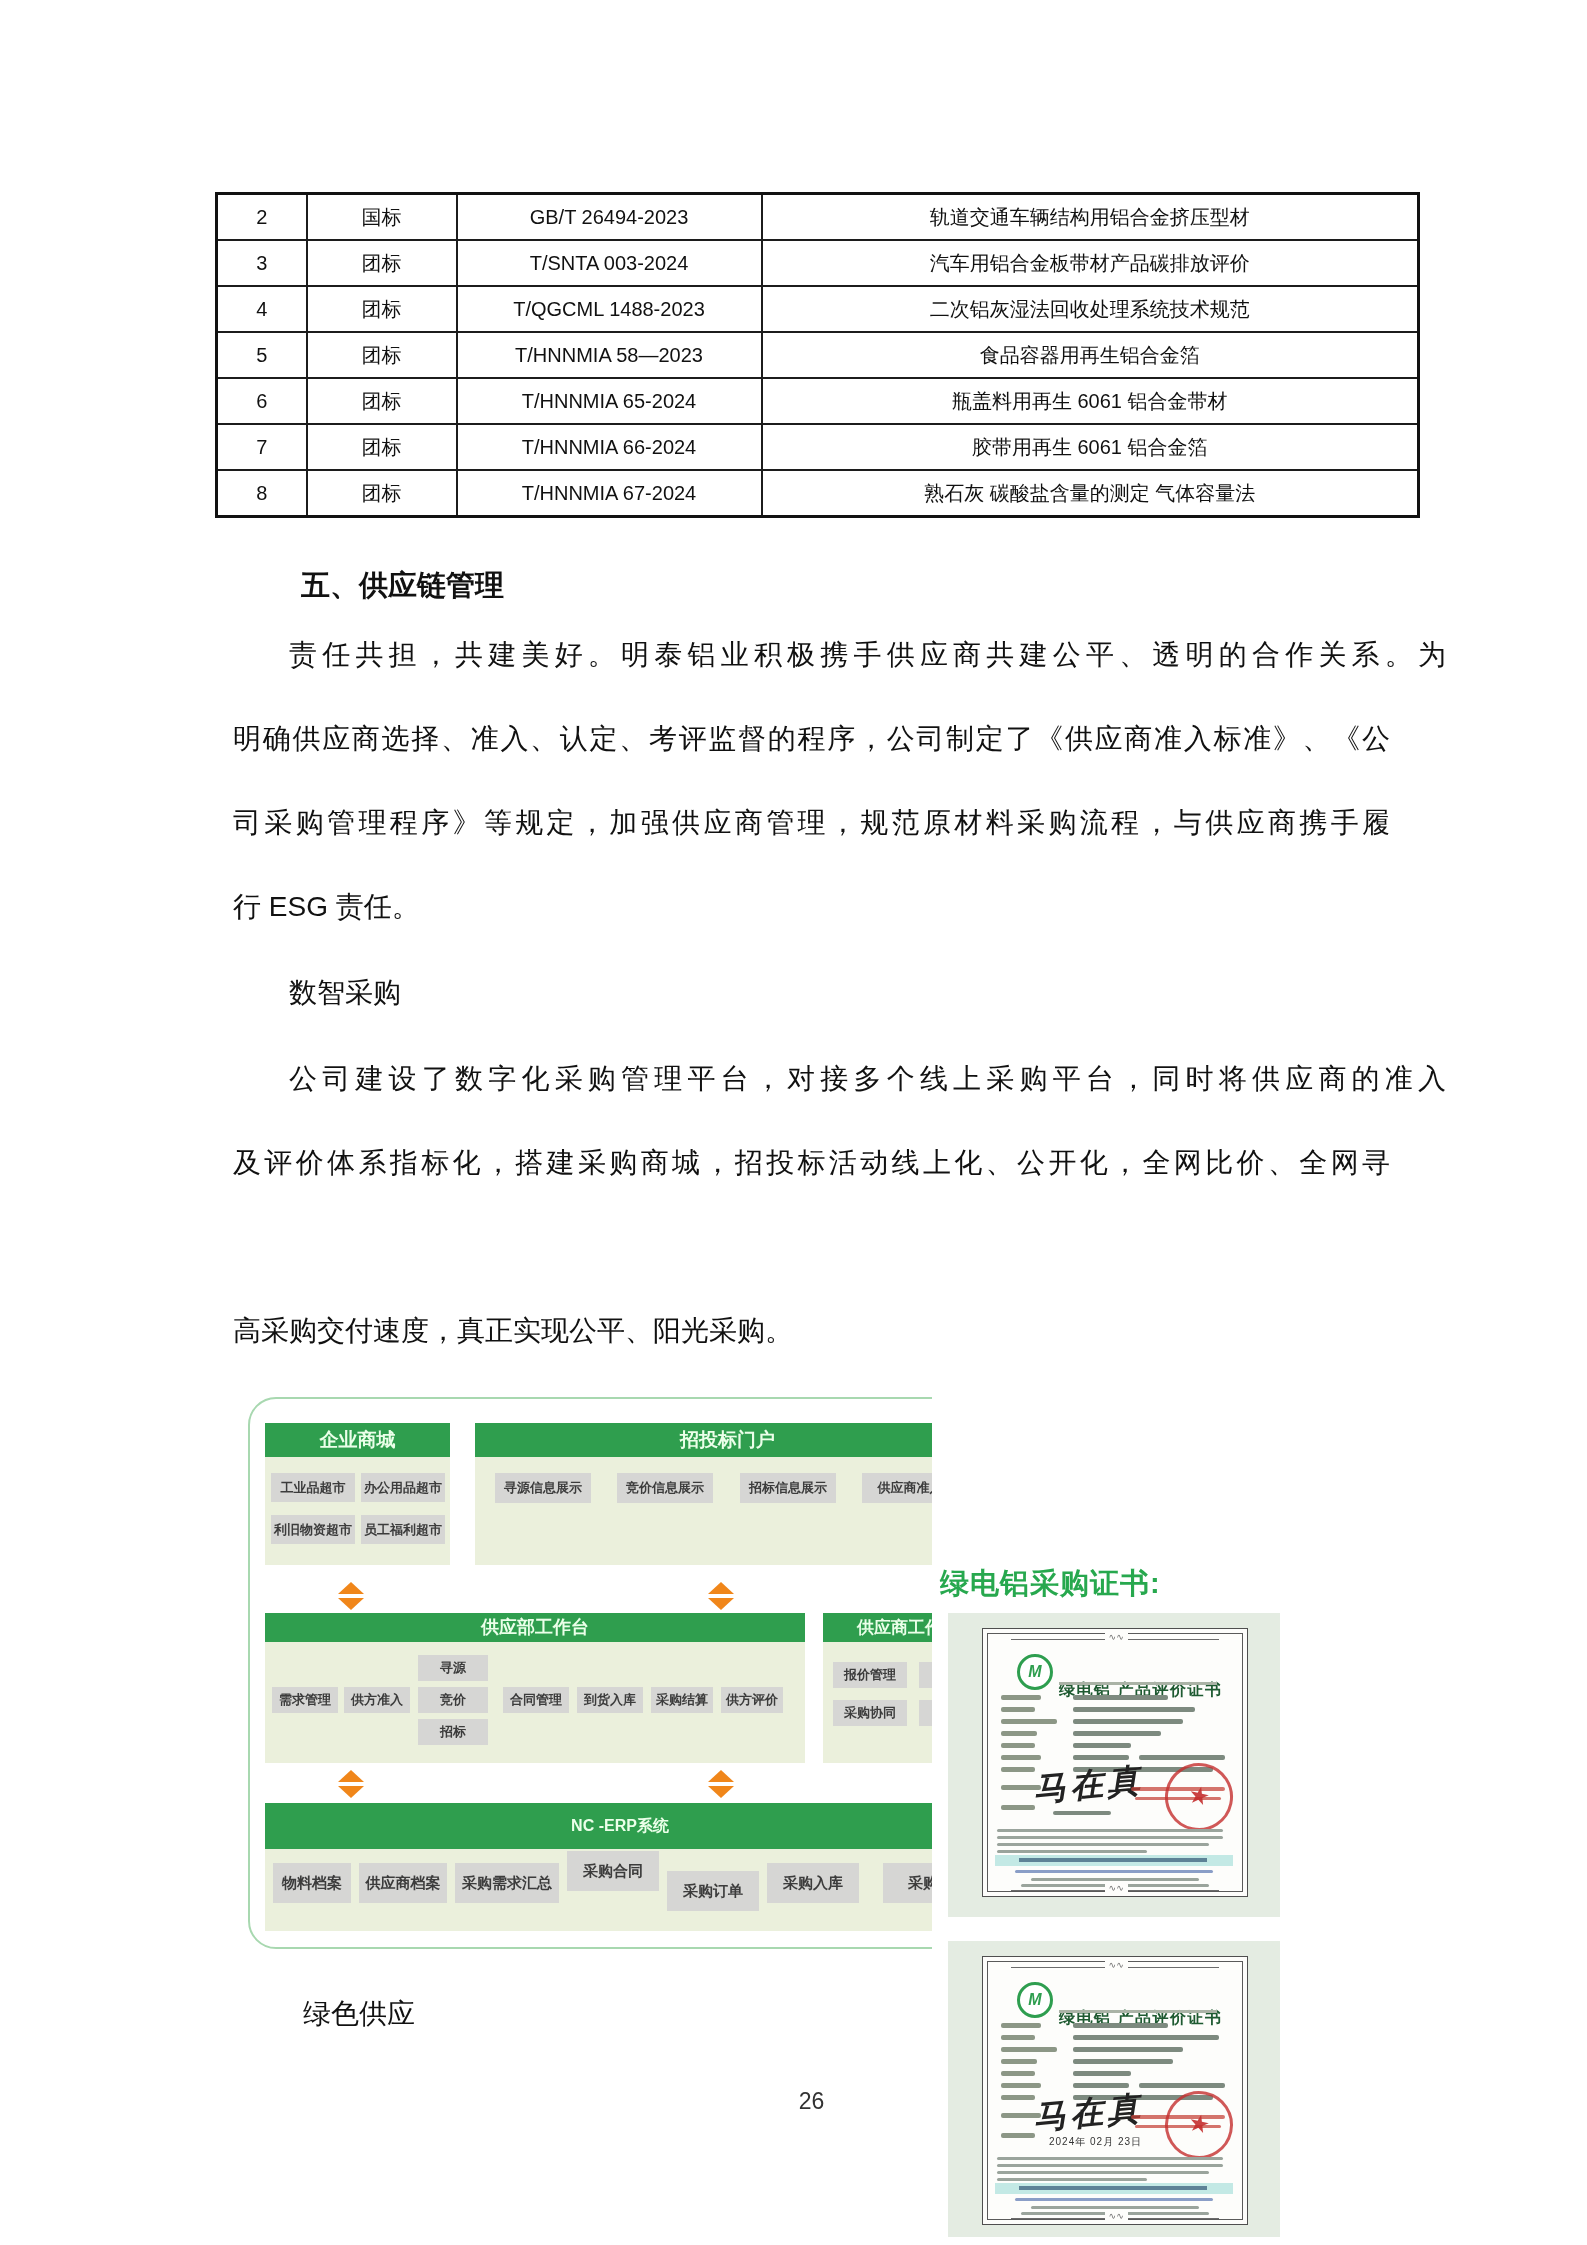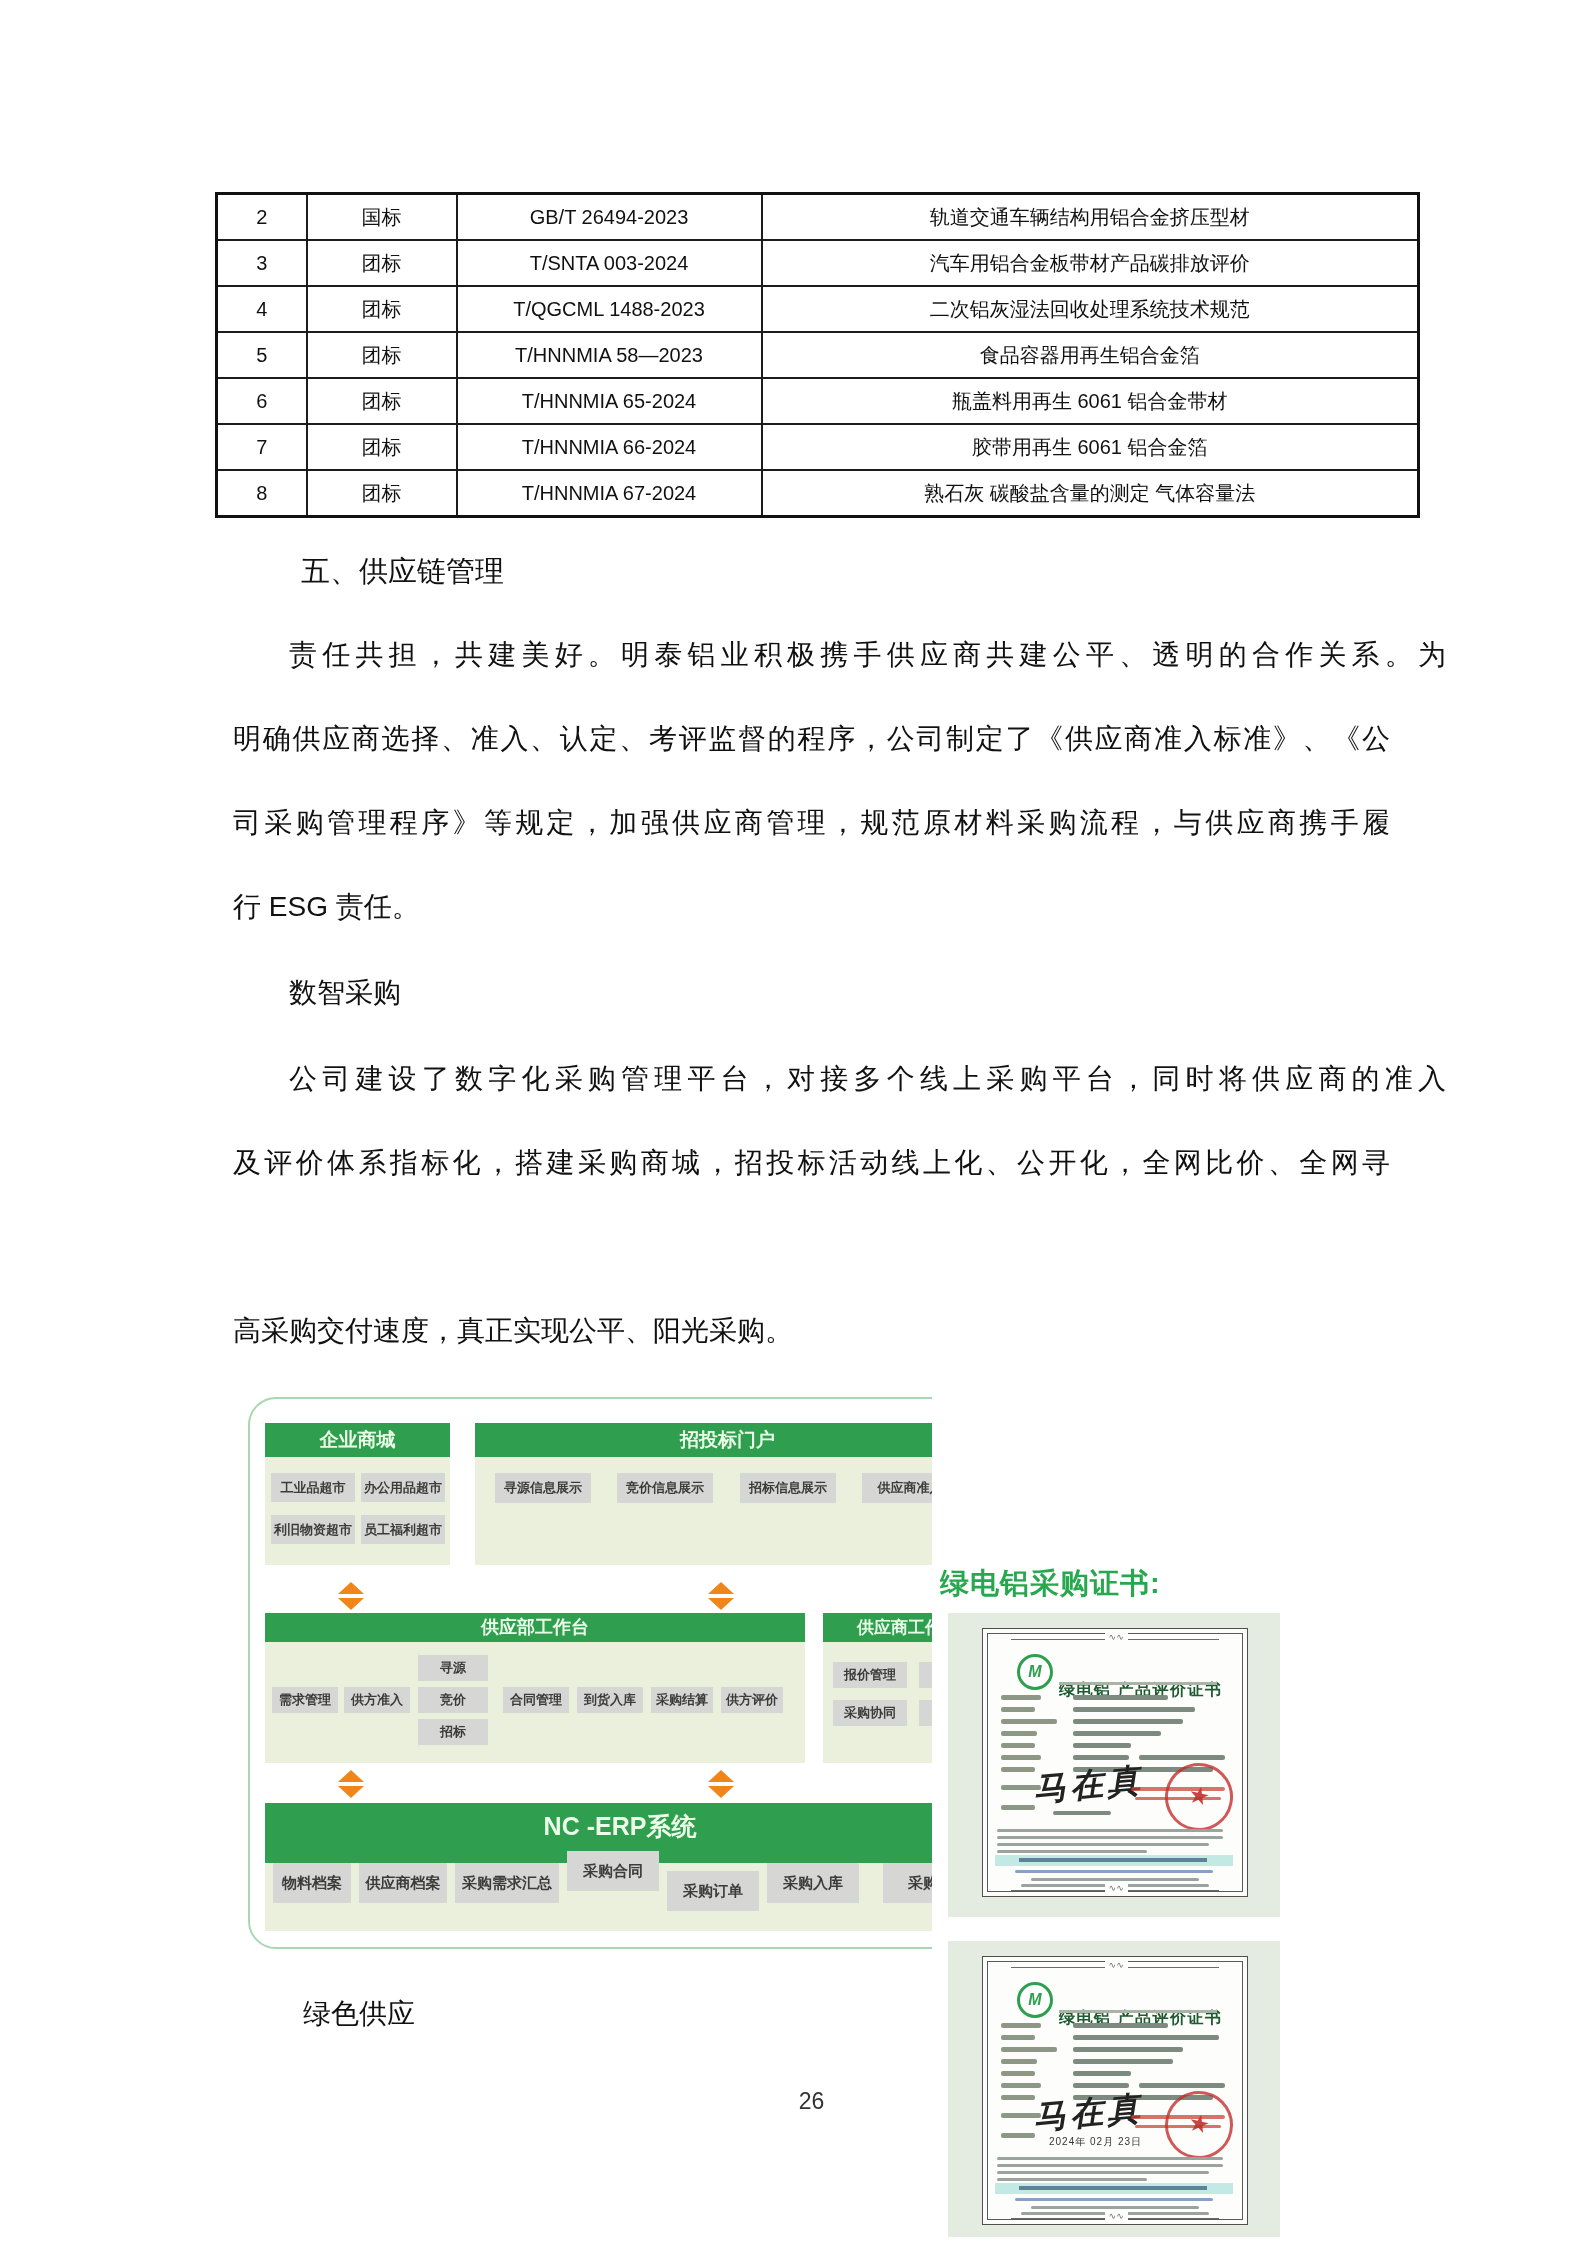--- a/index.html
+++ b/index.html
@@ -17,21 +17,21 @@
   #stdTable td{
     border:2px solid #1c1c1c;height:44px;text-align:center;vertical-align:middle;
     padding:0 4px;overflow:hidden;white-space:nowrap;
   }
   #stdTable{border:3px solid #111;}
   #stdTable col.c-no{width:90px}
   #stdTable col.c-type{width:150px}
   #stdTable col.c-code{width:305px}
   
   .h1{
-    position:absolute;left:301px;top:552px;font-size:29px;font-weight:normal;color:#111;
+    position:absolute;left:301px;top:566px;font-size:29px;font-weight:bold;color:#111;
   }
   .bline{
     position:absolute;left:233px;width:1157px;height:42px;line-height:42px;
     font-size:28px;color:#111;white-space:nowrap;
   }
   .bline.j{white-space:normal;text-align:justify;text-align-last:justify;}
   .ind{padding-left:56px;}
   .bold{font-weight:normal;}
   
   #diagWrap{
@@ -218,21 +218,21 @@
       <div class="mini" style="left:10px;top:49px;width:74px;height:26px;line-height:26px;font-size:13px">报价管理</div>
       <div class="mini" style="left:10px;top:87px;width:74px;height:26px;line-height:26px;font-size:13px">采购协同</div>
       <div class="mini" style="left:96px;top:49px;width:66px;height:26px"></div>
       <div class="mini" style="left:96px;top:87px;width:66px;height:26px"></div>
     </div>
 
     <div class="dmd" style="left:100px;top:380px"></div>
     <div class="dmd" style="left:470px;top:380px"></div>
 
     <div class="panel" style="left:27px;top:413px;width:710px;height:128px">
-      <div class="panel-h" style="height:60px;line-height:46px;font-size:25px">NC -ERP系统</div>
+      <div class="panel-h" style="height:46px;line-height:46px;font-size:16px">NC -ERP系统</div>
       <div class="mini" style="left:8px;top:60px;width:78px;height:40px;line-height:40px;font-size:15px">物料档案</div>
       <div class="mini" style="left:94px;top:60px;width:88px;height:40px;line-height:40px;font-size:15px">供应商档案</div>
       <div class="mini" style="left:190px;top:60px;width:104px;height:40px;line-height:40px;font-size:15px">采购需求汇总</div>
       <div class="mini" style="left:302px;top:48px;width:92px;height:40px;line-height:40px;font-size:15px">采购合同</div>
       <div class="mini" style="left:402px;top:68px;width:92px;height:40px;line-height:40px;font-size:15px">采购订单</div>
       <div class="mini" style="left:502px;top:60px;width:92px;height:40px;line-height:40px;font-size:15px">采购入库</div>
       <div class="mini" style="left:618px;top:60px;width:80px;height:40px;line-height:40px;font-size:15px">采购</div>
     </div>
   </div>
 

